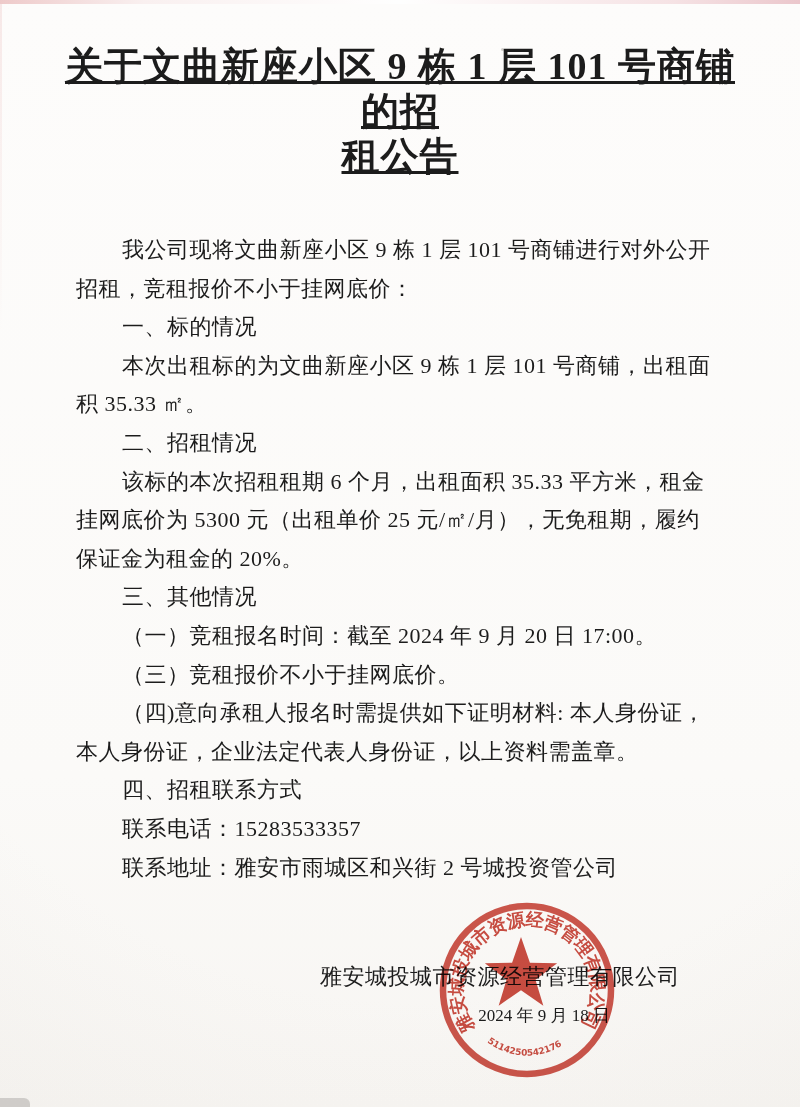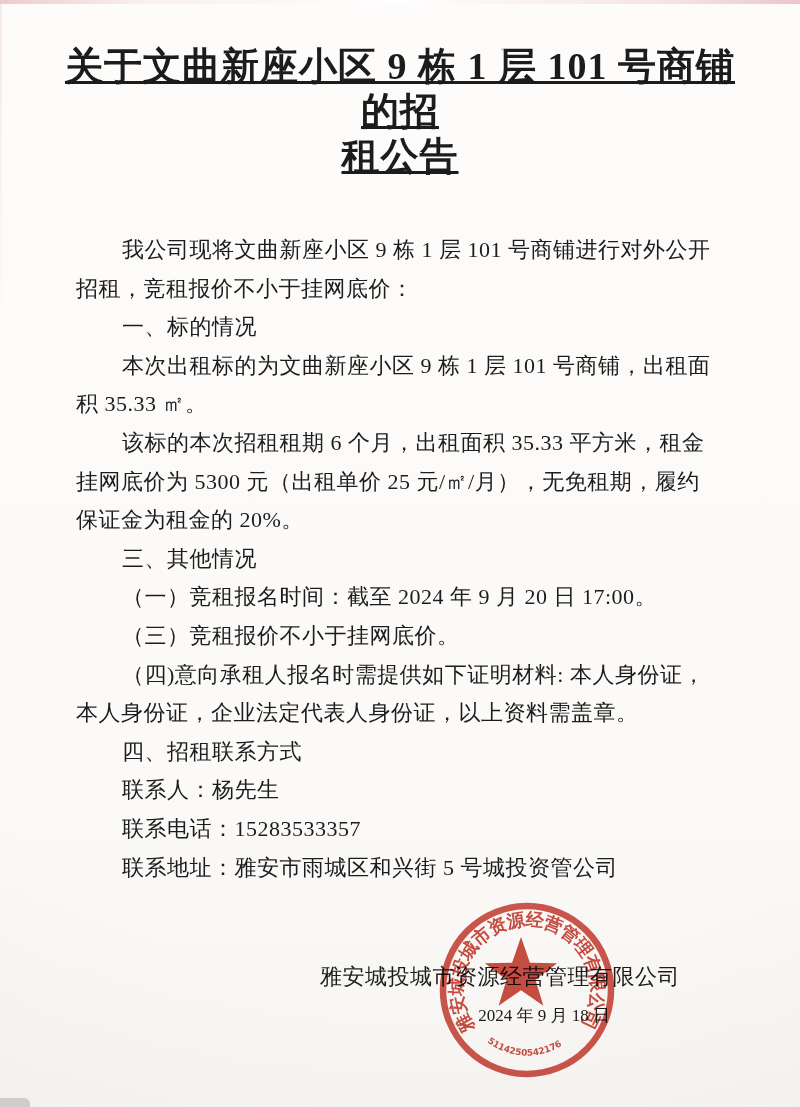--- a/index.html
+++ b/index.html
@@ -114,32 +114,32 @@
     <span class="tline">关于文曲新座小区 9 栋 1 层 101 号商铺的招</span>
     <span class="tline">租公告</span>
   </h1>
 
   <div class="doc-body">
       <div class="bline indent">我公司现将文曲新座小区 9 栋 1 层 101 号商铺进行对外公开</div>
       <div class="bline">招租，竞租报价不小于挂网底价：</div>
       <div class="bline indent">一、标的情况</div>
       <div class="bline indent">本次出租标的为文曲新座小区 9 栋 1 层 101 号商铺，出租面</div>
       <div class="bline">积 35.33 ㎡。</div>
+      <div class="bline indent">二、招租情况</div>
       <div class="bline indent">该标的本次招租租期 6 个月，出租面积 35.33 平方米，租金</div>
       <div class="bline">挂网底价为 5300 元（出租单价 25 元/㎡/月），无免租期，履约</div>
       <div class="bline">保证金为租金的 20%。</div>
       <div class="bline indent">三、其他情况</div>
       <div class="bline indent">（一）竞租报名时间：截至 2024 年 9 月 20 日 17:00。</div>
       <div class="bline indent">（三）竞租报价不小于挂网底价。</div>
       <div class="bline indent">（四)意向承租人报名时需提供如下证明材料: 本人身份证，</div>
       <div class="bline">本人身份证，企业法定代表人身份证，以上资料需盖章。</div>
       <div class="bline indent">四、招租联系方式</div>
-      <div class="bline indent">联系人：杨先生</div>
       <div class="bline indent">联系电话：15283533357</div>
-      <div class="bline indent">联系地址：雅安市雨城区和兴街 5 号城投资管公司</div>
+      <div class="bline indent">联系地址：雅安市雨城区和兴街 2 号城投资管公司</div>
     </div>
 
   <div class="signature">
     <div class="sig-company">雅安城投城市资源经营管理有限公司</div>
     <div class="sig-date">2024 年 9 月 18 日</div>
   </div>
 
   <div class="seal">
     <svg viewBox="0 0 200 200" xmlns="http://www.w3.org/2000/svg">
       <defs>

